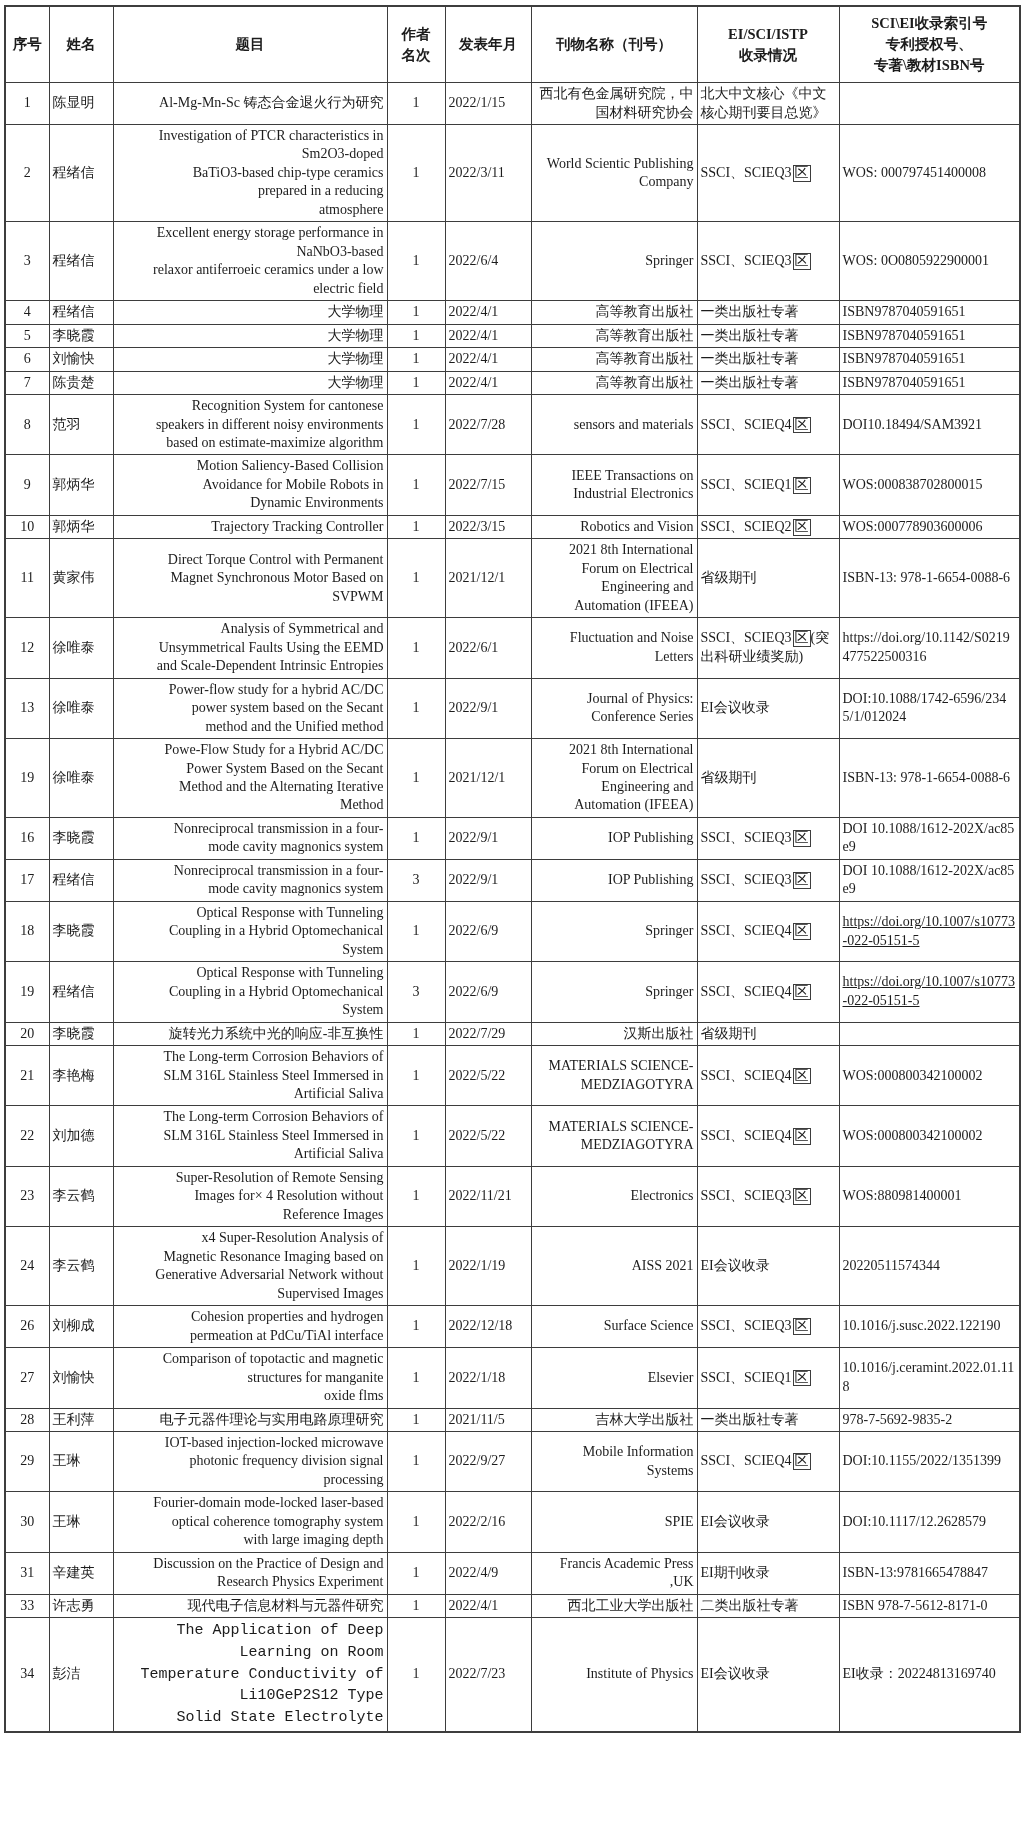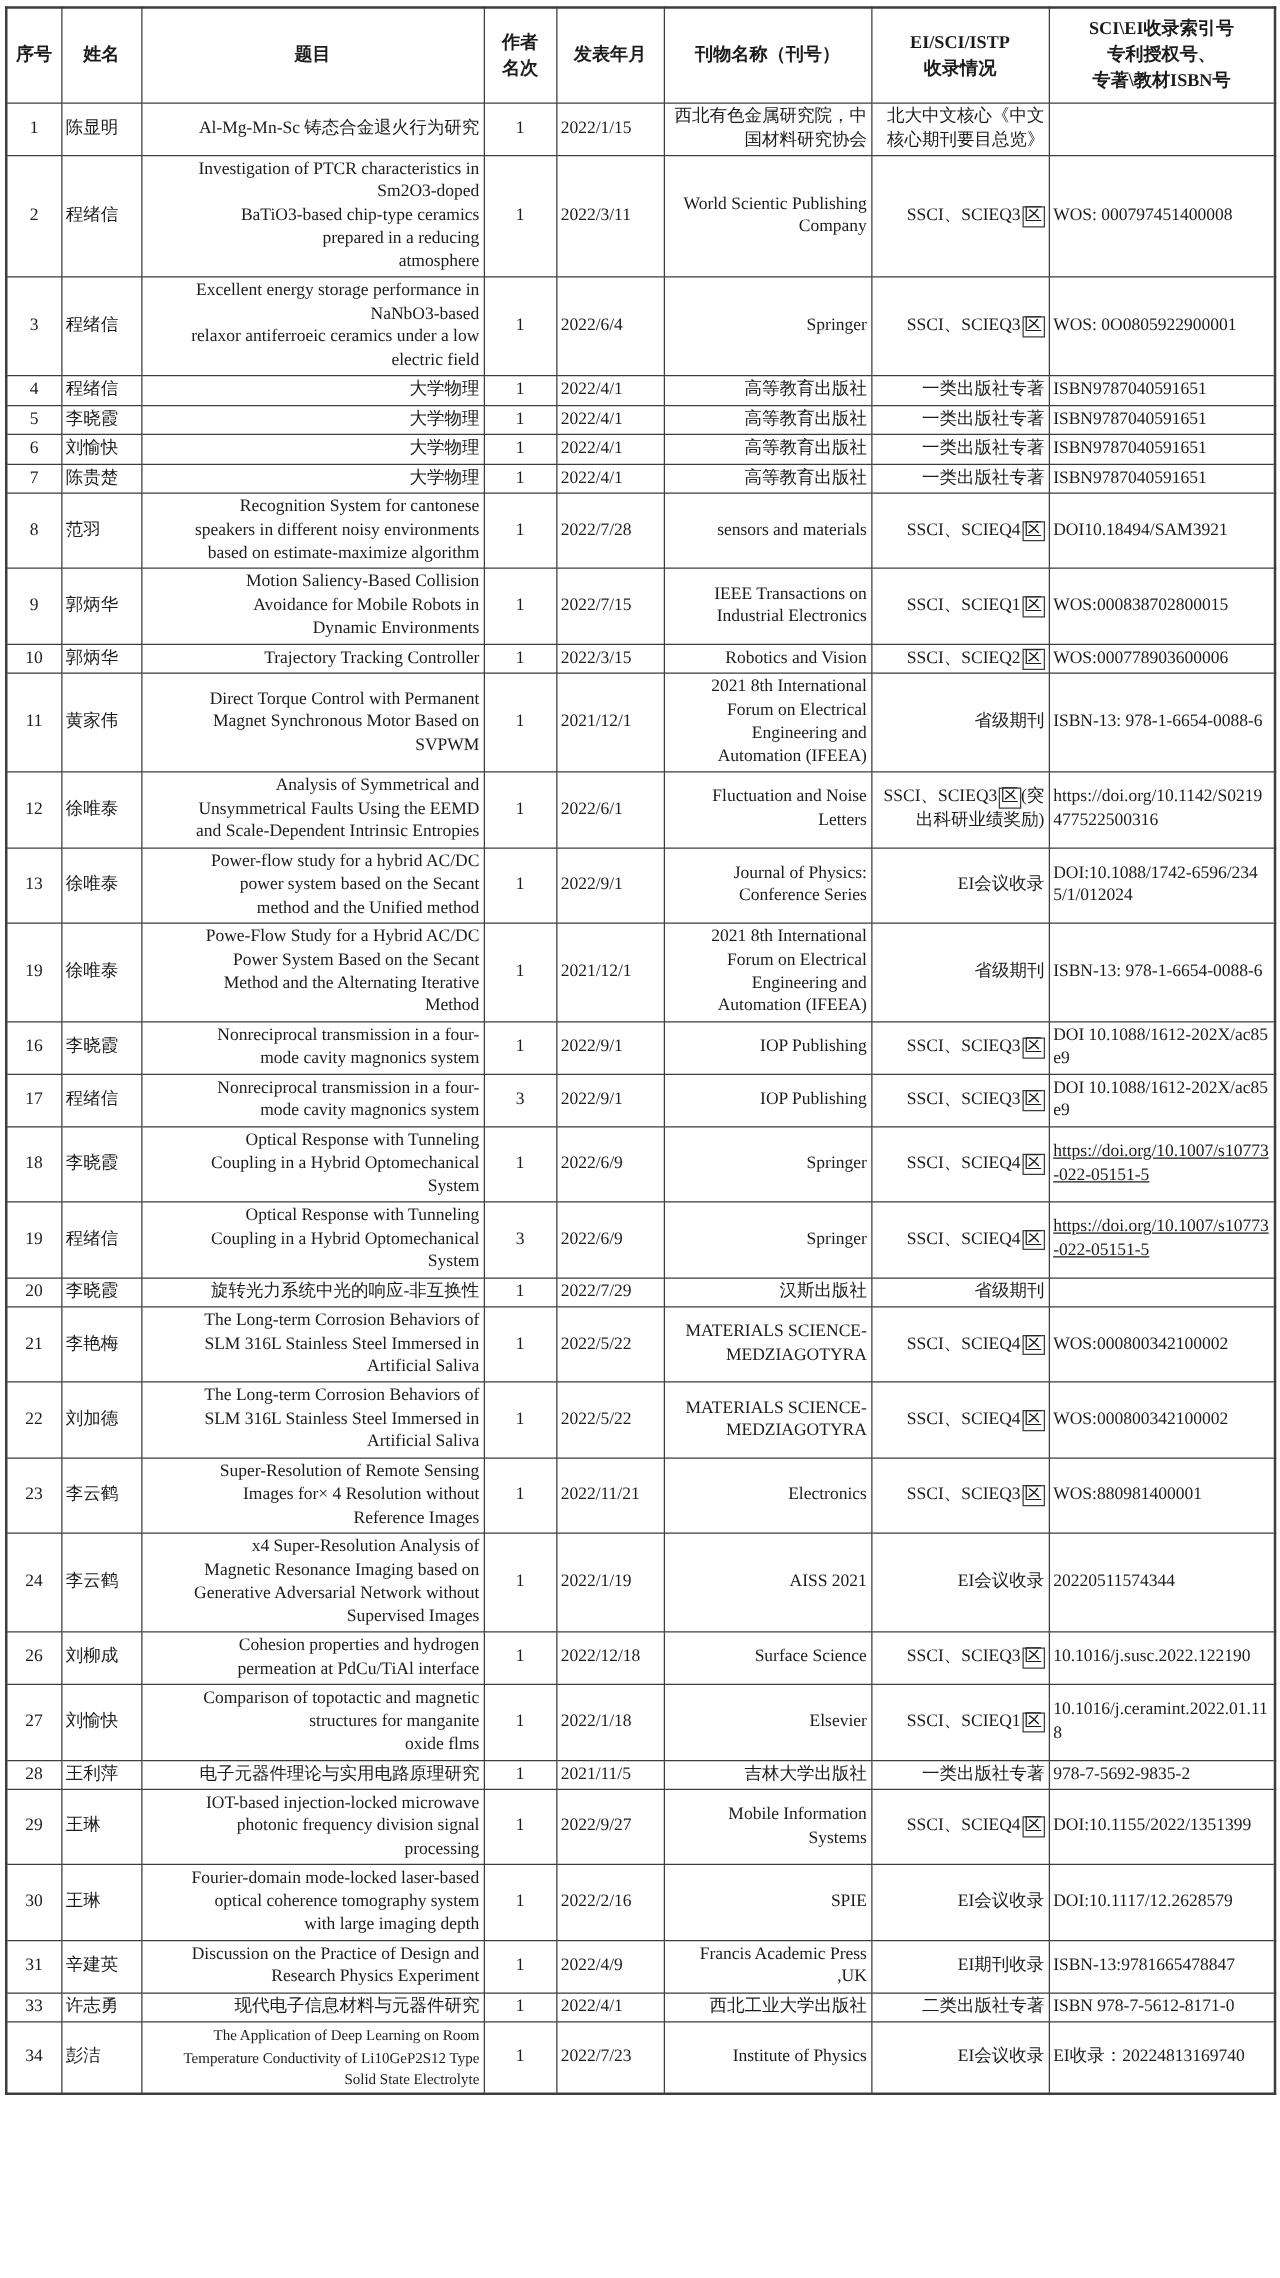--- a/index.html
+++ b/index.html
@@ -45,33 +45,34 @@
   td.c-name {
     text-align: left;
   }
   td.c-title {
     text-align: right;
     white-space: pre-line;
     font-size: 13.6px;
     padding-left: 4px;
   }
   td.c-title.small {
-    font-size: 12px;
+    font-size: 15px;
     line-height: 1.45;
+    font-family: Liberation Mono, monospace;
   }
   td.c-date {
     text-align: left;
     padding-left: 5px;
   }
   td.c-journal {
     text-align: right;
     padding-left: 5px;
   }
   td.c-status {
-    text-align: right;
+    text-align: left;
     padding-left: 5px;
     font-family: Liberation Serif, serif;
   }
   td.c-index {
     text-align: left;
     padding-left: 5px;
     word-break: break-all;
   }
   .boxed-char {
     display: inline-block;

